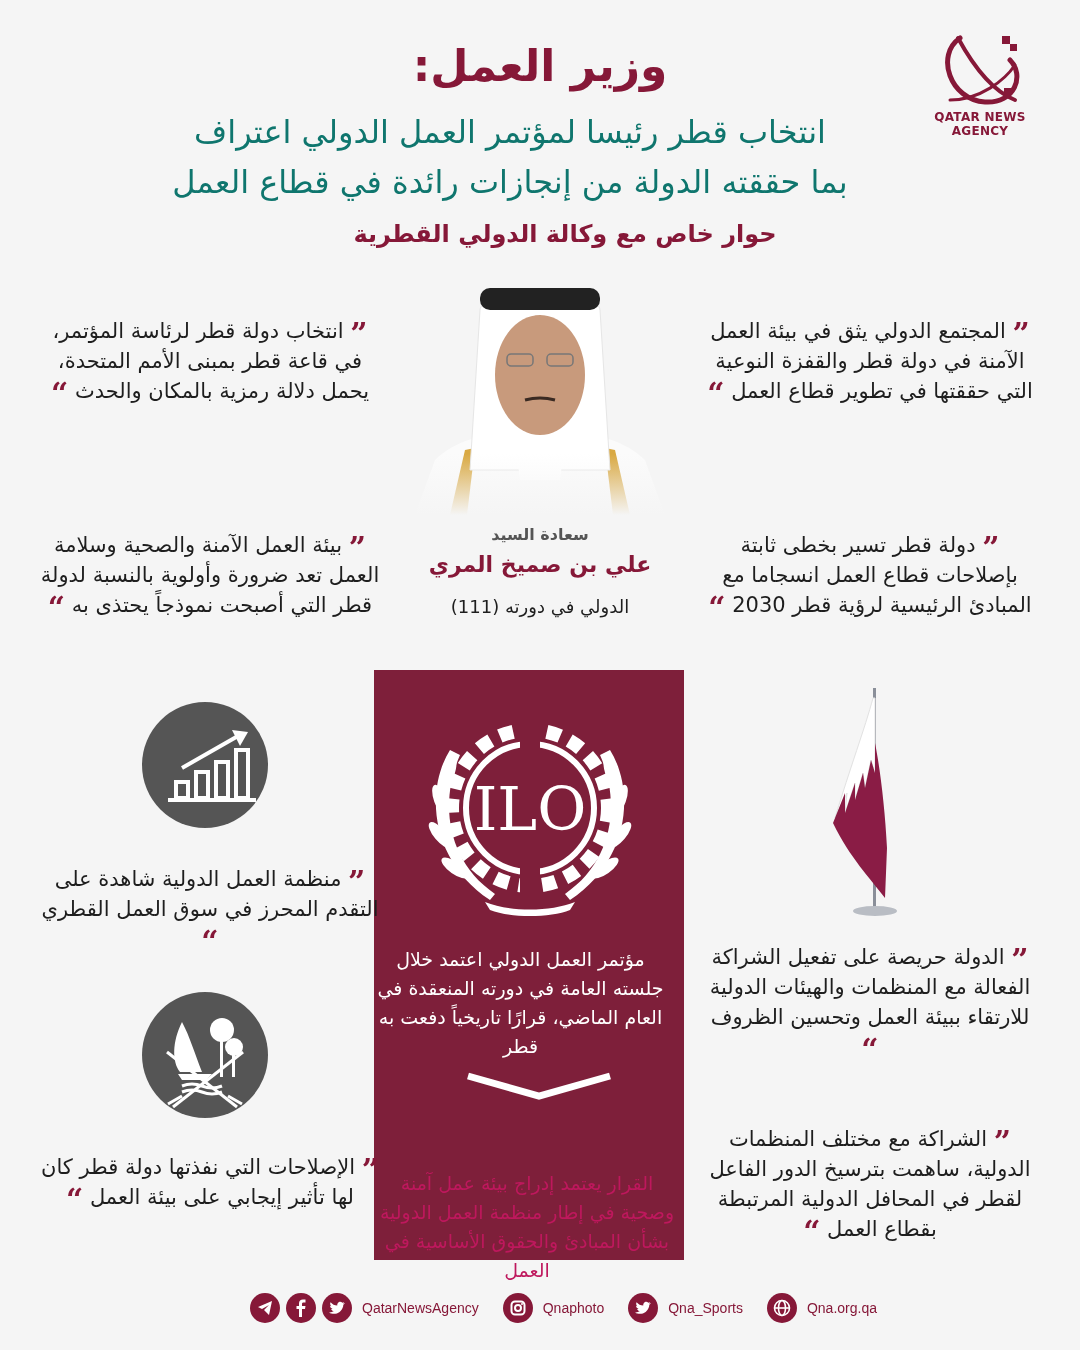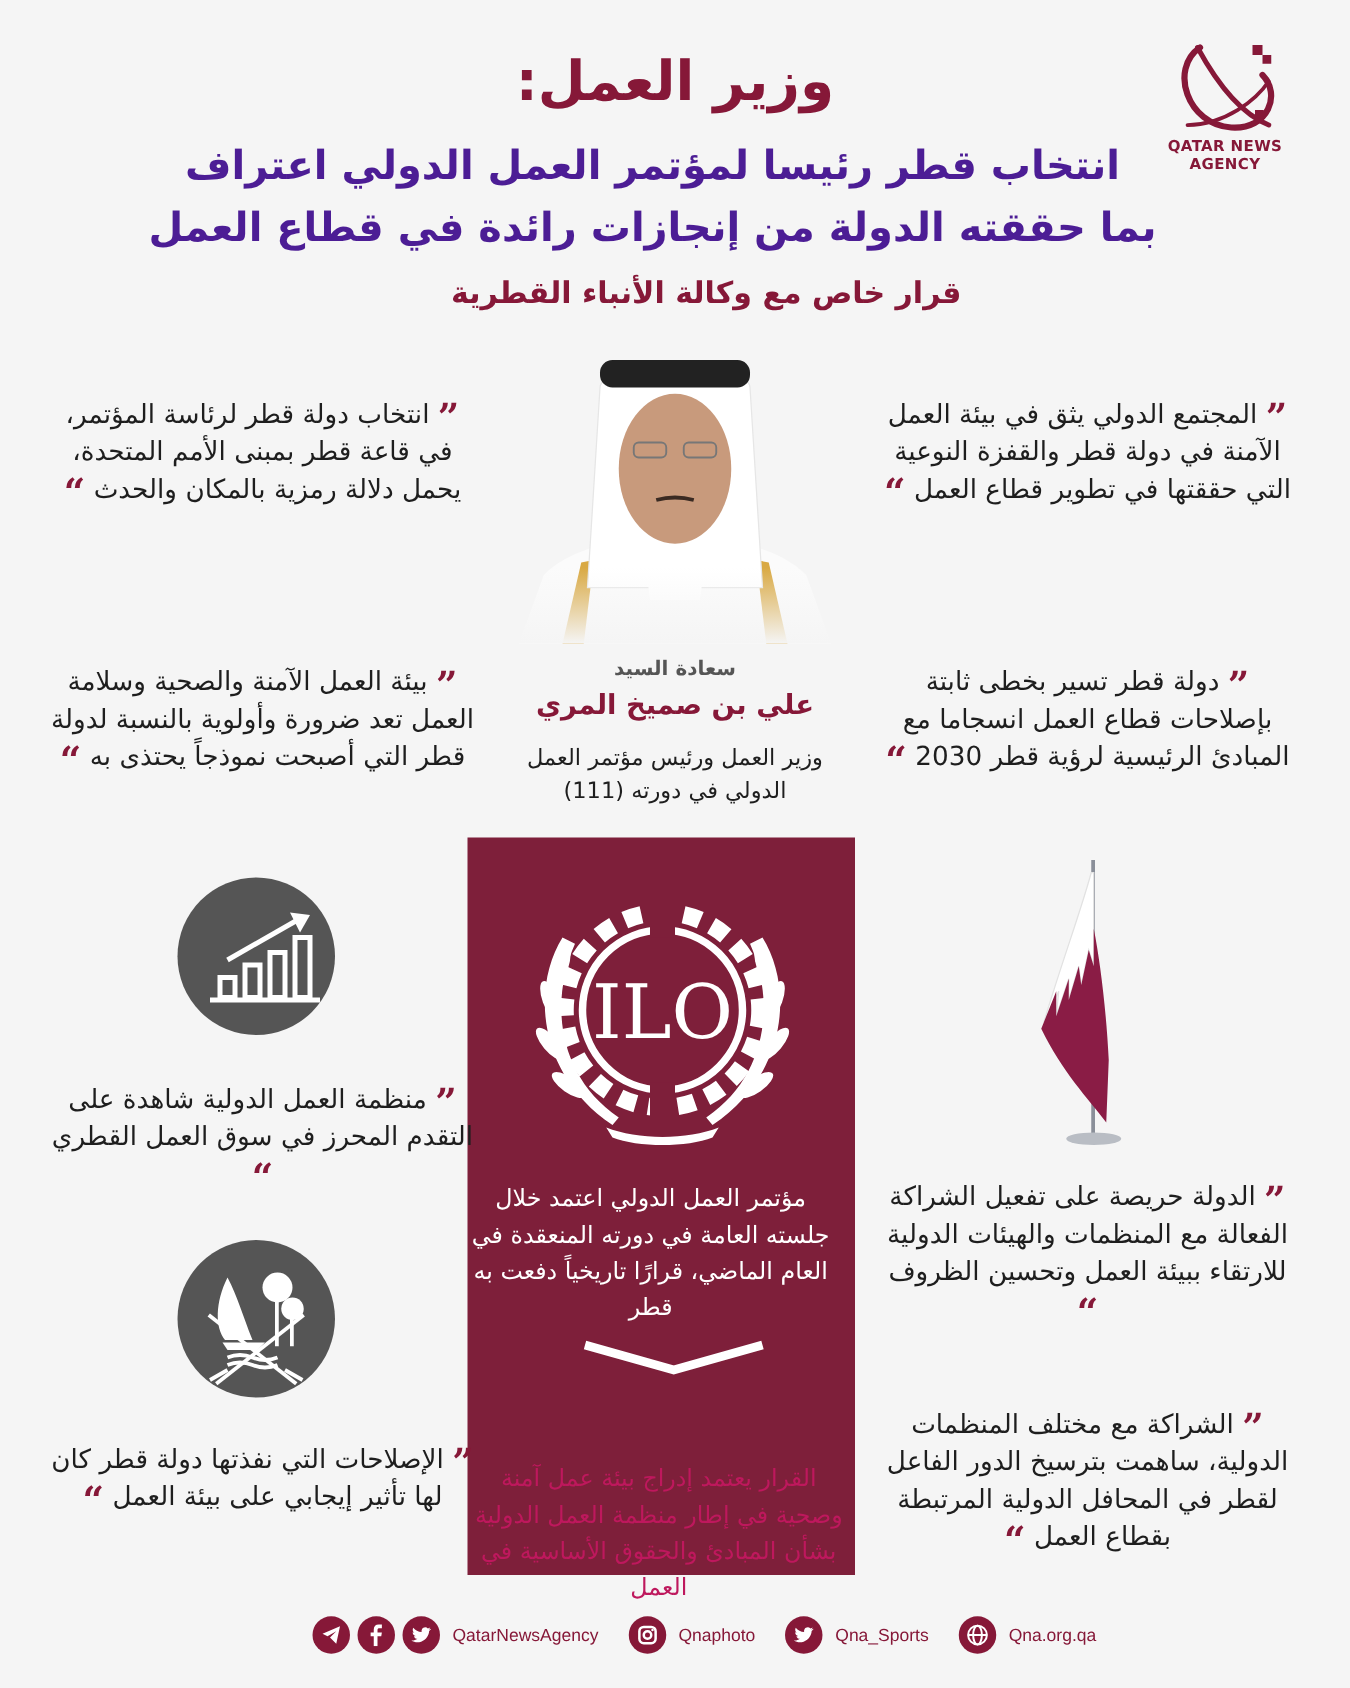--- a/index.html
+++ b/index.html
@@ -2,21 +2,21 @@
 <html lang="ar" dir="rtl"><head>
 <meta charset="utf-8">
 <style>
   * { box-sizing: border-box; margin: 0; padding: 0; }
   html, body { width: 1080px; height: 1350px; background: #f5f5f5; overflow: hidden; }
   body { position: relative; font-family: "DejaVu Sans", "Liberation Sans", sans-serif; color: #2b2b2b; }
   .abs { position: absolute; }
 
   
   .h-title { left: 0; width: 1080px; top: 40px; text-align: center; font-size: 44px; font-weight: bold; color: #861838; }
-  .h-sub { left: 100px; width: 820px; text-align: center; font-size: 32px; font-weight: bold; color: #4c1d95; line-height: 48px; margin-left: 12px; }
+  .h-sub { left: 100px; width: 820px; text-align: center; font-size: 32px; font-weight: normal; color: #0f766e; line-height: 48px; }
   .h-sub1 { top: 108px; }
   .h-sub2 { top: 158px; }
   .h-tag { left: 0; width: 1080px; top: 220px; text-align: center; font-size: 24px; color: #861838; font-weight: bold; }
   .h-tag span { margin-left: 50px; }
 
   
   .logo { left: 905px; top: 30px; width: 150px; height: 130px; }
   .logo svg { display: block; margin: 0 auto; }
   .logo-ar { text-align: center; font-size: 18px; color: #861838; font-weight: bold; margin-top: 2px; }
   .logo-en { text-align: center; font-size: 12px; color: #861838; font-weight: bold; direction: ltr; letter-spacing: 0.3px; }
@@ -44,21 +44,21 @@
   .footer { left: 250px; top: 1290px; height: 36px; direction: ltr; display: flex; align-items: center; gap: 6px; font-size: 14px; color: #861838; }
   .sbtn { width: 30px; height: 30px; border-radius: 50%; background: #861838; display: flex; align-items: center; justify-content: center; }
   .slabel { margin: 0 18px 0 4px; font-family: "Liberation Sans", sans-serif; font-size: 14px; color: #861838; }
 </style>
 </head>
 <body>
 
 <div class="abs h-title">وزير العمل:</div>
 <div class="abs h-sub h-sub1">انتخاب قطر رئيسا لمؤتمر العمل الدولي اعتراف</div>
 <div class="abs h-sub h-sub2">بما حققته الدولة من إنجازات رائدة في قطاع العمل</div>
-<div class="abs h-tag"><span>قرار خاص مع وكالة الأنباء القطرية</span></div>
+<div class="abs h-tag"><span>حوار خاص مع وكالة الدولي القطرية</span></div>
 
 <div class="abs logo">
   <svg width="100" height="80" viewBox="0 0 100 80">
     <path d="M30 8 C5 25, 20 70, 55 72 C85 74, 95 45, 80 30" fill="none" stroke="#861838" stroke-width="5" stroke-linecap="round"></path>
     <path d="M28 8 C40 30, 60 60, 85 70" fill="none" stroke="#861838" stroke-width="4" stroke-linecap="round"></path>
     <path d="M85 35 C75 50, 50 70, 20 70" fill="none" stroke="#861838" stroke-width="3" stroke-linecap="round"></path>
     <rect x="72" y="6" width="8" height="8" fill="#861838"></rect>
     <rect x="80" y="14" width="7" height="7" fill="#861838"></rect>
     <rect x="74" y="58" width="7" height="7" fill="#861838"></rect>
   </svg>
@@ -96,21 +96,20 @@
     <rect x="152" y="84" width="26" height="12" rx="4" fill="none" stroke="#777" stroke-width="1.5"></rect>
     <path d="M130 130 Q145 126 160 130" stroke="#3a2a22" stroke-width="3" fill="none"></path>
     <path d="M120 170 L145 195 L170 170 L165 210 L125 210 Z" fill="#ffffff"></path>
     <rect x="0" y="0" width="290" height="245" fill="url(#fade)"></rect>
   </svg>
 </div>
 
 <div class="abs min-hon">سعادة السيد</div>
 <div class="abs min-name">علي بن صميخ المري</div>
 <div class="abs min-role">
-  <div>وزير العمل ورئيس مؤتمر العمل</div>
   <div>الدولي في دورته (111)</div>
 </div>
 
 <div class="abs quote" style="left:40px; top:530px;">
   <span class="q">”</span>
   <span>بيئة العمل الآمنة والصحية وسلامة العمل تعد ضرورة وأولوية بالنسبة لدولة قطر التي أصبحت نموذجاً يحتذى به</span>
   <span class="q">“</span>
 </div>
 
 <div class="abs quote" style="left:700px; top:530px;">

